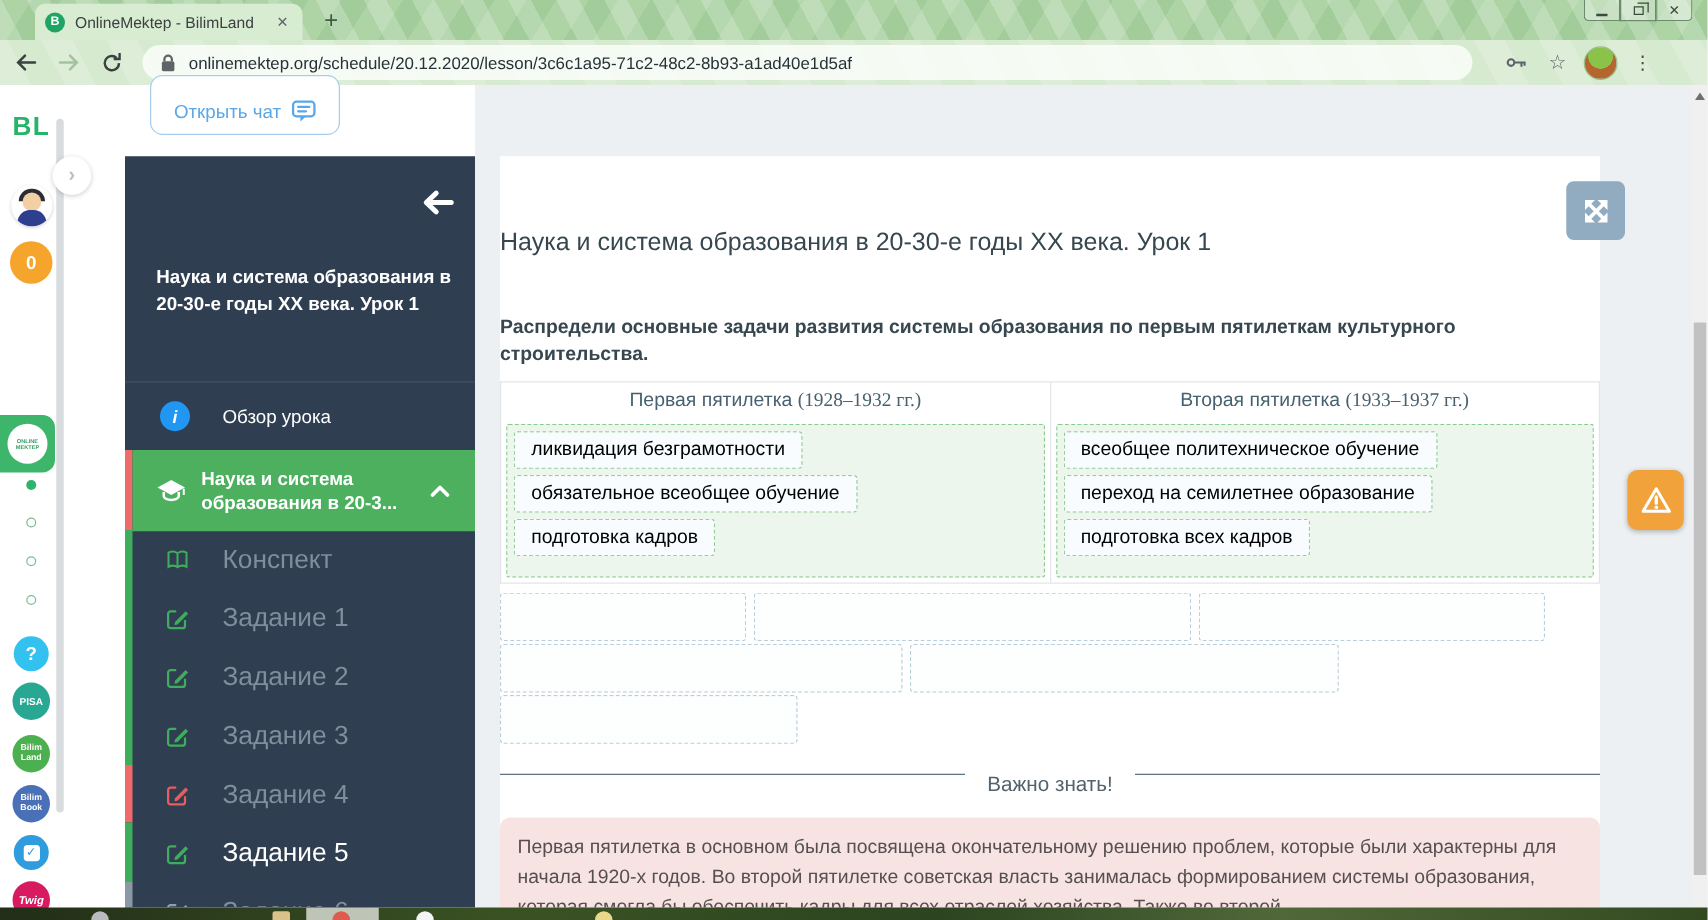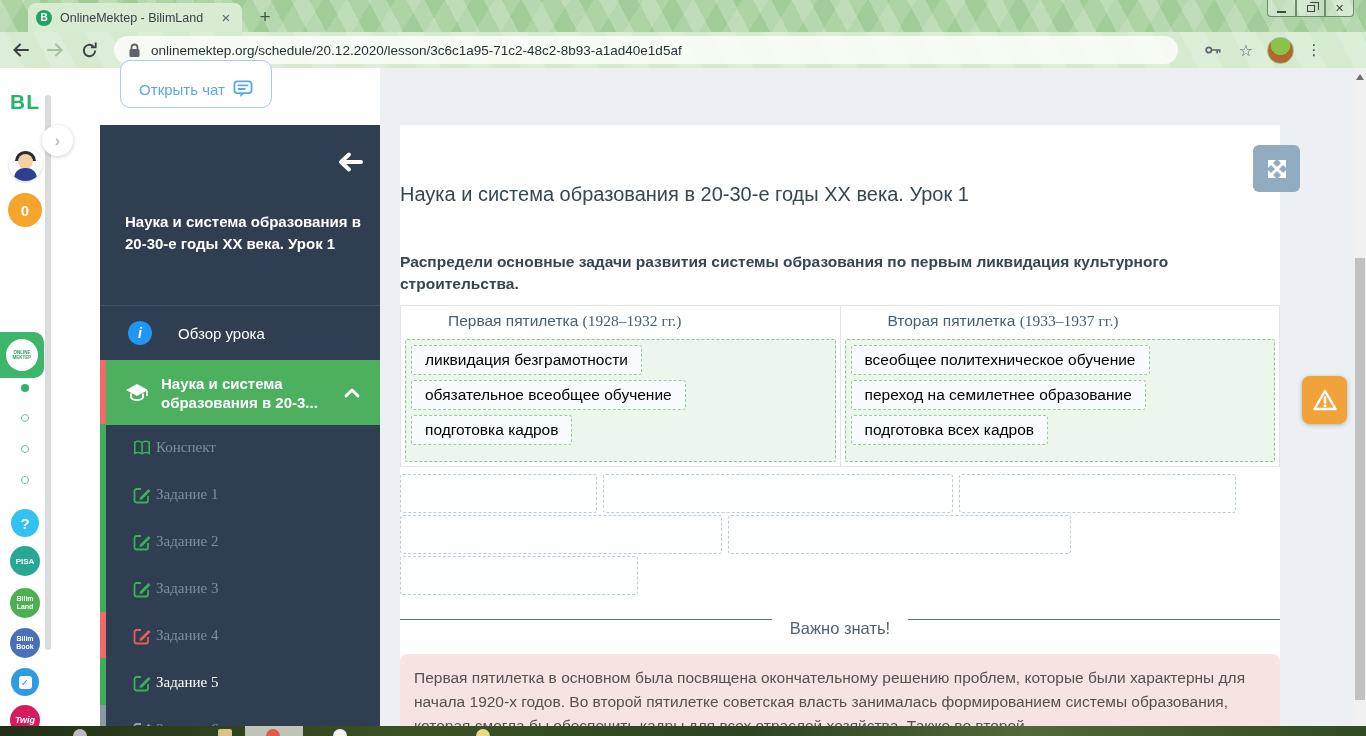--- a/index.html
+++ b/index.html
@@ -109,33 +109,33 @@
     display:flex; align-items:center; justify-content:center; }
   .lsb-overview .lbl { color:#fff; font-size:15px; margin-left:26px; }
   .lsb-active { position:absolute; left:6px; top:235px; width:274px; height:65px; background:#4cb05f;
     display:flex; align-items:center; }
   .lsb-active .cap { margin-left:19px; }
   .lsb-active .lbl { color:#fff; font-size:15px; font-weight:bold; line-height:19px;
     width:180px; margin-left:12px; }
   .lsb-active .chev { margin-left:2px; }
   .sub-item { position:absolute; left:0; width:280px; height:47px; display:flex; align-items:center; }
   .sub-item .ic { margin-left:33px; width:18px; height:18px; }
-  .sub-item .lbl { margin-left:5px; font-size:15px; color:#7e8e9d;font-family:Liberation Serif, serif; }
+  .sub-item .lbl { margin-left:27px; font-size:21px; color:#7e8e9d; }
   .sub-item .lbl.current { color:#fff; }
   .stripe { position:absolute; left:0; width:6px; }
 
   
   .card { position:absolute; left:400px; top:57px; width:880px; height:601px; background:#fff; overflow:hidden; }
   .c-title { margin-top:58px; font-size:20px; color:#37474f; }
   .c-task { margin-top:45px; font-size:15.5px; font-weight:bold; color:#37474f; line-height:22px; width:860px; }
   .dd-table { margin-top:10px; border:1px solid #e2e6e8; display:flex; }
   .dd-col { flex:1; min-width:0; }
   .dd-col + .dd-col { border-left:1px solid #e2e6e8; }
-  .dd-head { height:29px; display:flex; align-items:center; justify-content:flex-start;
-    font-size:15.5px; color:#47616e;margin-left:47px; }
+  .dd-head { height:29px; display:flex; align-items:center; justify-content:center;
+    font-size:15.5px; color:#47616e; }
   .dd-zone { margin:4px; min-height:123px; background:#edf6ec; border:1px dashed #8cc98f;
     border-radius:2px; padding:5px; display:flex; flex-direction:column; align-items:flex-start; gap:5px; }
   .chip { background:#f9fcfe; border:1px dashed #96cf98; border-radius:3px; padding:5px 13px;
     font-size:15.5px; color:#000000; white-space:nowrap; }
   .slots { margin-top:7px; }
   .slot-row { display:flex; gap:6px; margin-bottom:2px; }
   .slot { height:39px; border:1px dashed #b9cdda; border-radius:3px; background:#fdfefe; }
   .s1{width:197px;} .s2{width:350px;} .s3{width:277px;} .s4{width:322px;} .s5{width:343px;} .s6{width:238px;}
   .imp-head { margin-top:24px; display:flex; align-items:flex-start; }
   .imp-head .line { flex:1; height:1px; background:#5d7280; }
@@ -337,21 +337,21 @@
       <svg class="ic" viewBox="0 0 18 18">
         <path d="M15 10 V14.5 a2 2 0 0 1 -2 2 H3.5 a2 2 0 0 1 -2 -2 V5 a2 2 0 0 1 2 -2 H8" stroke="#8fa0ae" stroke-width="1.8" fill="none"></path>
         <path d="M7 11.5 L15.5 3 L17.5 5 L9 13.5 L6.5 14 Z" fill="#8fa0ae"></path>
       </svg>
       <div class="lbl">Задание 6</div>
     </div>
   </div>
 
   <div class="card">
     <div class="c-title">Наука и система образования в 20-30-е годы XX века. Урок 1</div>
-    <div class="c-task">Распредели основные задачи развития системы образования по первым ликвидация культурного строительства.</div>
+    <div class="c-task">Распредели основные задачи развития системы образования по первым пятилеткам культурного строительства.</div>
 
     <div class="dd-table">
       <div class="dd-col">
         <div class="dd-head">
           <span>Первая пятилетка</span>&nbsp;
           <span class="serif">(1928–1932 гг.)</span>
         </div>
         <div class="dd-zone">
           <div class="chip">ликвидация безграмотности</div>
           <div class="chip">обязательное всеобщее обучение</div>

